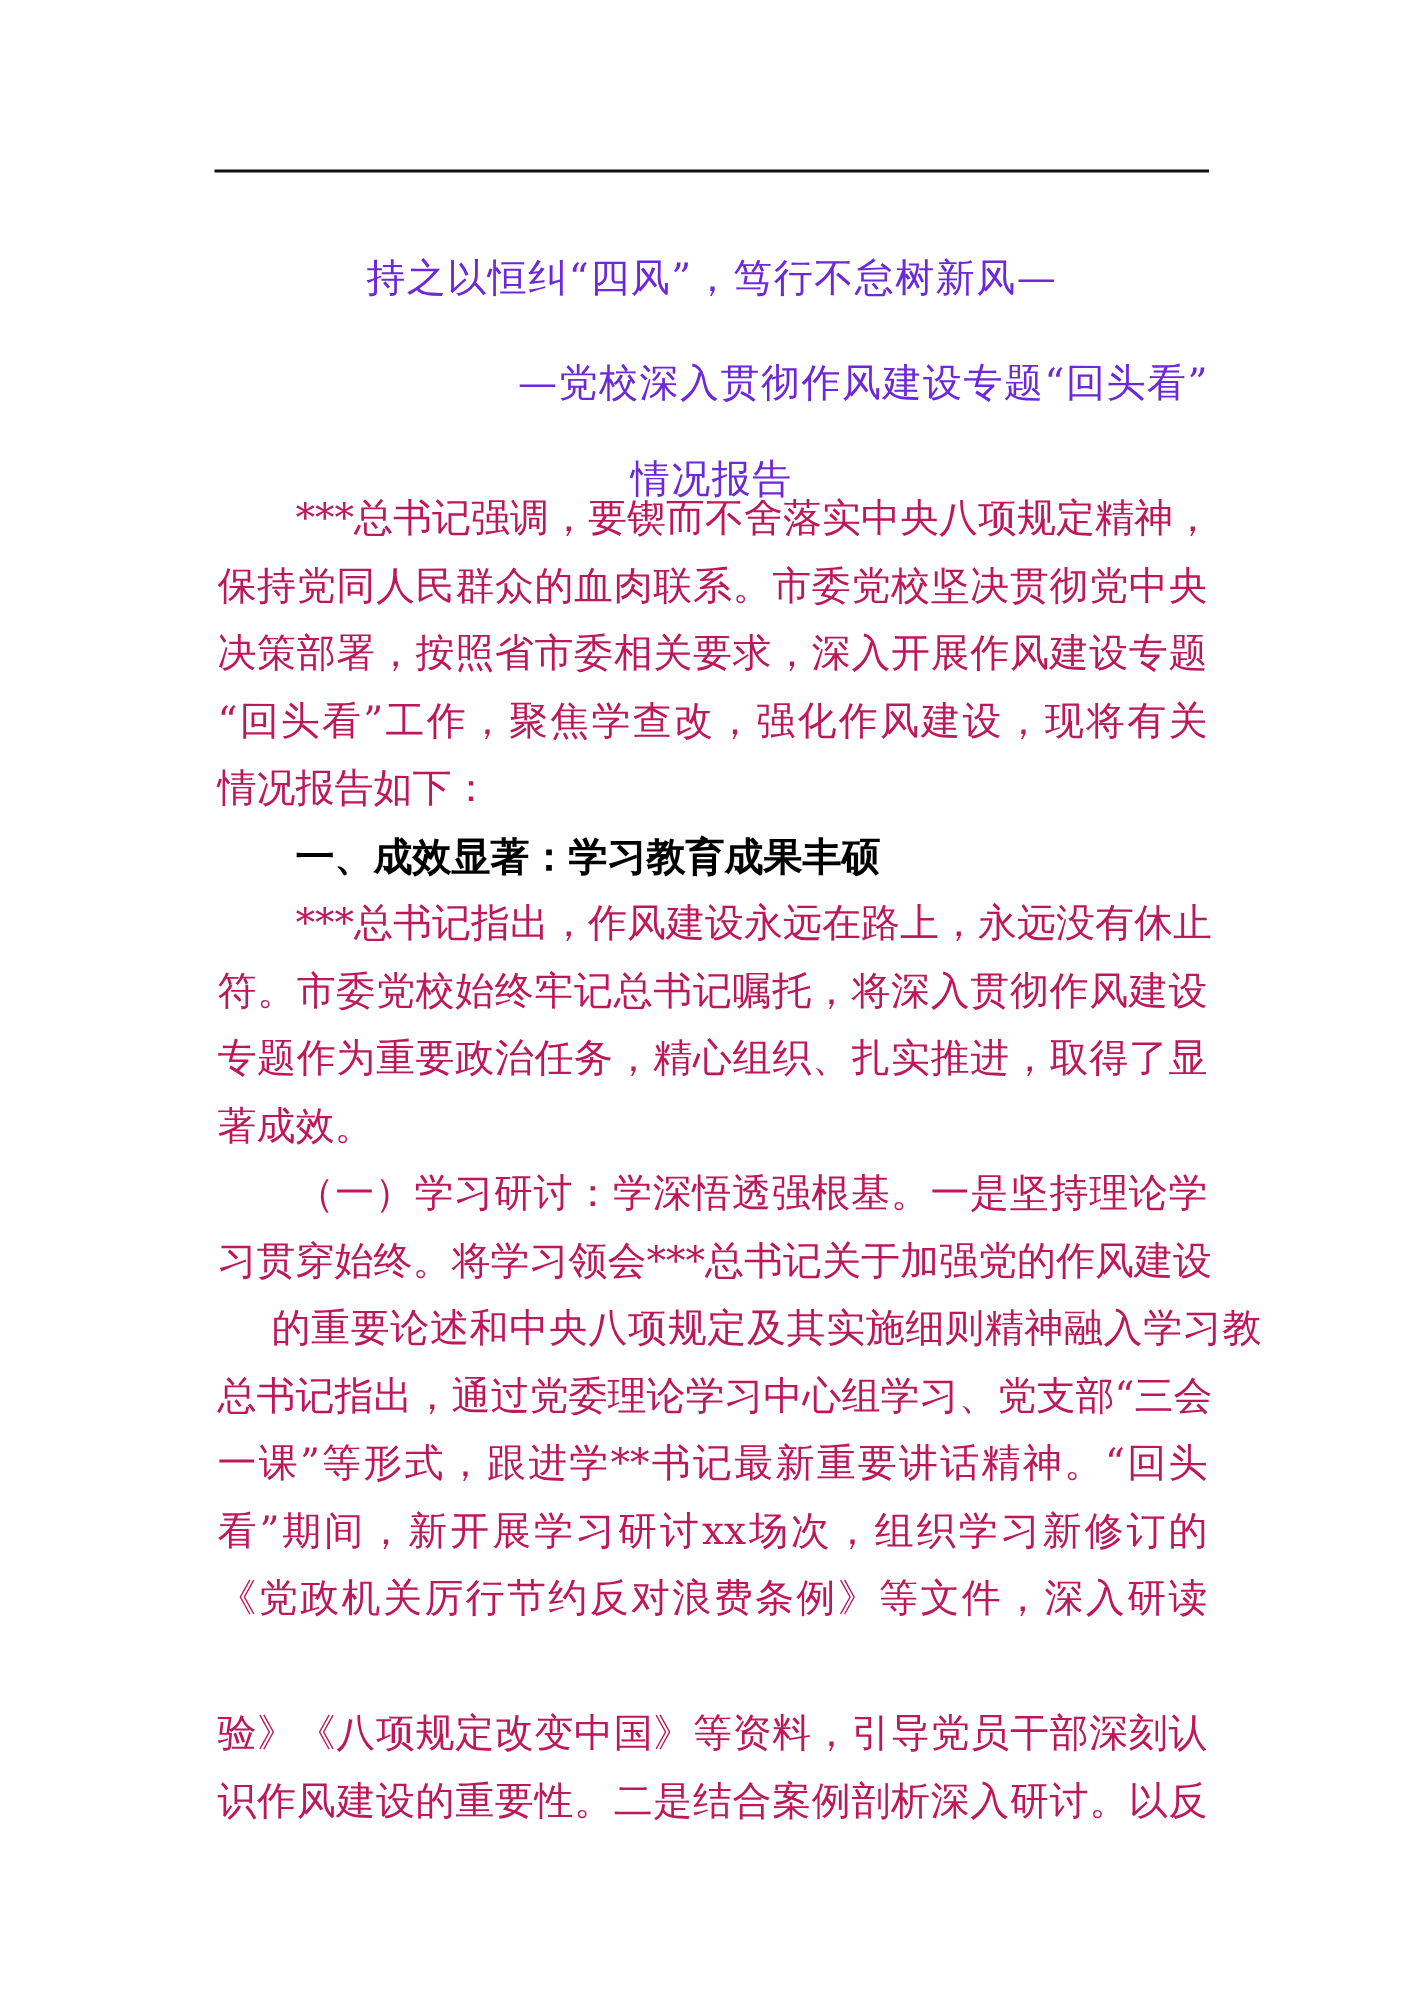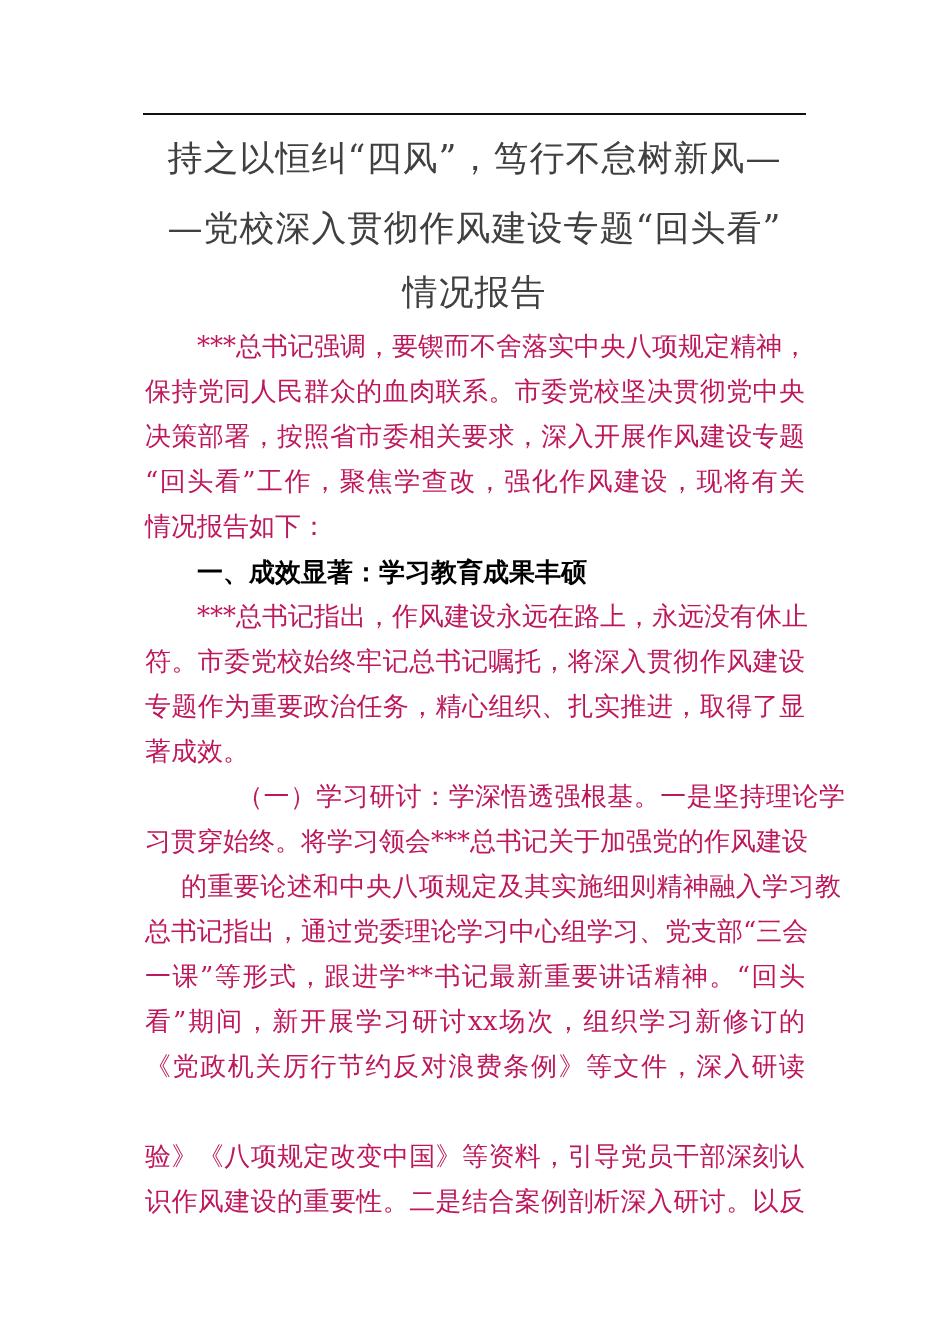--- a/index.html
+++ b/index.html
@@ -1,54 +1,54 @@
 <!DOCTYPE html>
 <html><head>
   <meta charset="utf-8">
   <style>
     html, body { margin: 0; padding: 0; background: #ffffff; }
     body { width: 950px; height: 1344px; position: relative; overflow: hidden;
            font-family: "DejaVu Serif", "Liberation Serif", serif; color: #111; }
     .page { position: absolute; left: 0; top: 0; width: 950px; height: 1344px; background: #fff; }
     .rule { position: absolute; left: 143px; top: 113px; width: 663px; height: 2px; background: #111; }
     .title-line { position: absolute; left: 143px; width: 663px; text-align: center;
-                  font-size: 35px; line-height: 44px; white-space: nowrap; letter-spacing: 1px; color: #404040; }
+                  font-size: 26px; line-height: 44px; white-space: nowrap; letter-spacing: 1px; color: #6d28d9; margin-top: 28px; }
     .body-line { position: absolute; left: 145px; width: 660px; font-size: 26px; line-height: 34px;
                  white-space: nowrap; text-align: justify; text-align-last: justify; color: #be185d; }
     .body-line.last { text-align-last: left; }
     .body-line.indent { left: 197px; width: 608px; }
     .heading-line { position: absolute; left: 197px; font-size: 26px; line-height: 34px;
                     font-weight: bold; white-space: nowrap; color: #000000;
                     font-family: "DejaVu Sans", "Liberation Sans", sans-serif; }
   </style>
 </head>
 <body>
 
 <div class="page">
 
   <div class="rule"></div>
 
   <div class="title-line" style="top:136px;">持之以恒纠“四风”，笃行不怠树新风—</div>
-  <div class="title-line" style="top:206px;">—党校深入贯彻作风建设专题“回头看”</div>
+  <div class="title-line" style="top:206px;text-align:right;">—党校深入贯彻作风建设专题“回头看”</div>
   <div class="title-line" style="top:270px;">情况报告</div>
 
   <div class="body-line indent" style="top:329px;">***总书记强调，要锲而不舍落实中央八项规定精神，</div>
   <div class="body-line" style="top:374px;">保持党同人民群众的血肉联系。市委党校坚决贯彻党中央</div>
   <div class="body-line" style="top:419px;">决策部署，按照省市委相关要求，深入开展作风建设专题</div>
   <div class="body-line" style="top:464px;">“回头看”工作，聚焦学查改，强化作风建设，现将有关</div>
   <div class="body-line last" style="top:509px;">情况报告如下：</div>
 
   <div class="heading-line" style="top:555px;">一、成效显著：学习教育成果丰硕</div>
 
   <div class="body-line indent" style="top:599px;">***总书记指出，作风建设永远在路上，永远没有休止</div>
   <div class="body-line" style="top:644px;">符。市委党校始终牢记总书记嘱托，将深入贯彻作风建设</div>
   <div class="body-line" style="top:689px;">专题作为重要政治任务，精心组织、扎实推进，取得了显</div>
   <div class="body-line last" style="top:734px;">著成效。</div>
 
-  <div class="body-line indent" style="top:779px;margin-left:40px;">（一）学习研讨：学深悟透强根基。一是坚持理论学</div>
+  <div class="body-line indent" style="top:779px;">（一）学习研讨：学深悟透强根基。一是坚持理论学</div>
   <div class="body-line" style="top:824px;">习贯穿始终。将学习领会***总书记关于加强党的作风建设</div>
   <div class="body-line" style="top:869px;margin-left:36px;">的重要论述和中央八项规定及其实施细则精神融入学习教</div>
   <div class="body-line" style="top:914px;">总书记指出，通过党委理论学习中心组学习、党支部“三会</div>
   <div class="body-line" style="top:959px;">一课”等形式，跟进学**书记最新重要讲话精神。“回头</div>
   <div class="body-line" style="top:1004px;">看”期间，新开展学习研讨xx场次，组织学习新修订的</div>
   <div class="body-line" style="top:1049px;">《党政机关厉行节约反对浪费条例》等文件，深入研读</div>
   <div class="body-line" style="top:1139px;">验》《八项规定改变中国》等资料，引导党员干部深刻认</div>
   <div class="body-line" style="top:1184px;">识作风建设的重要性。二是结合案例剖析深入研讨。以反</div>
 
 </div>

